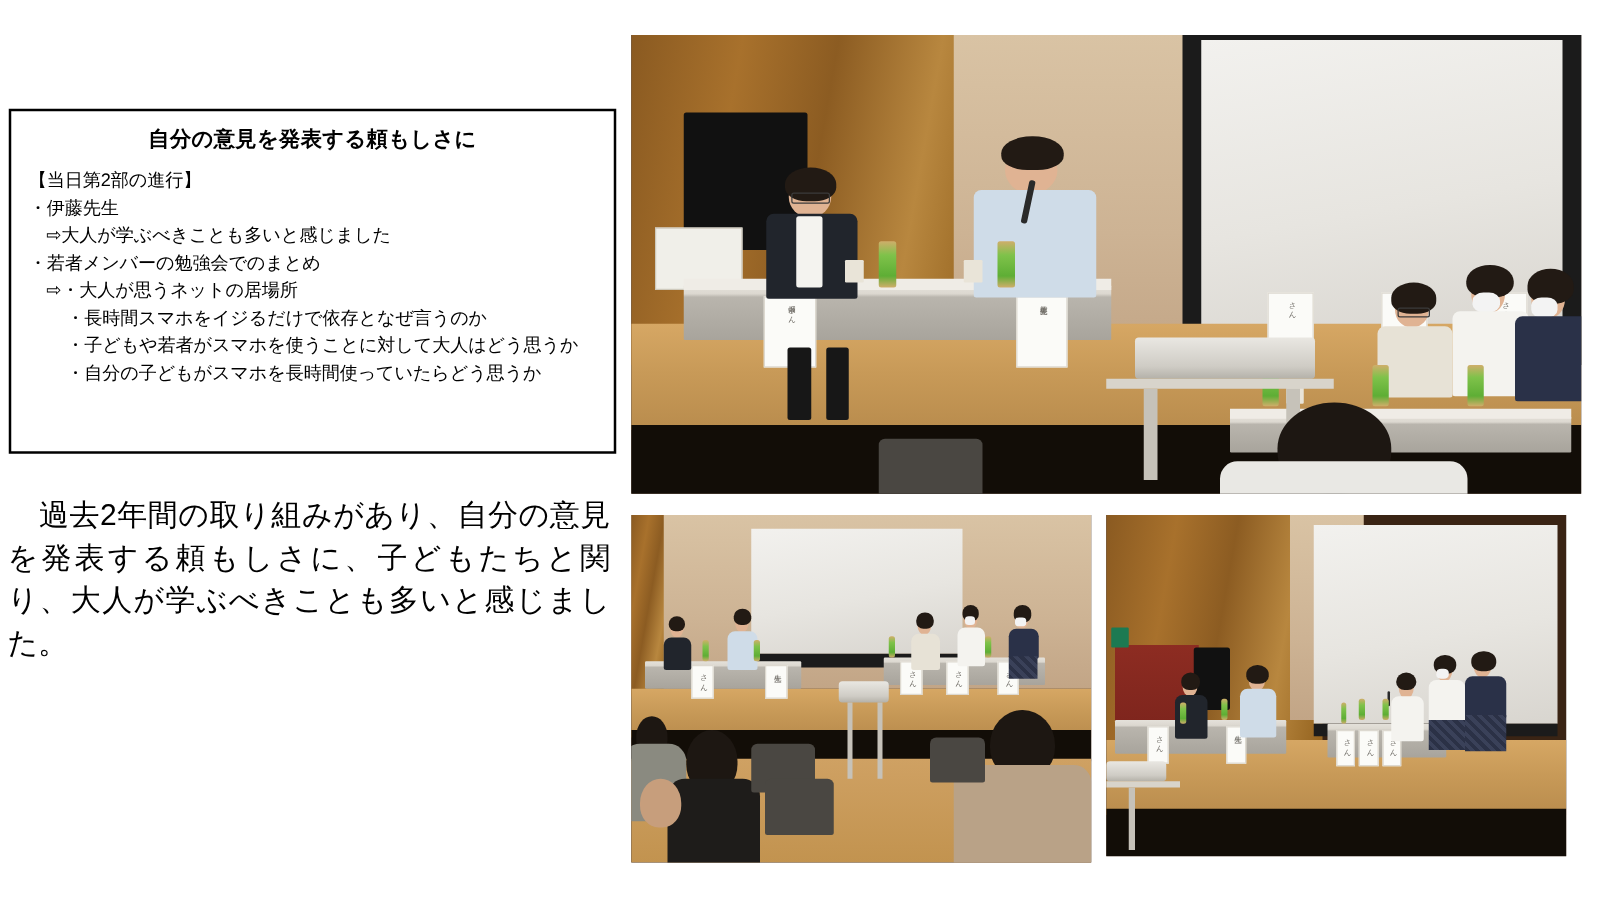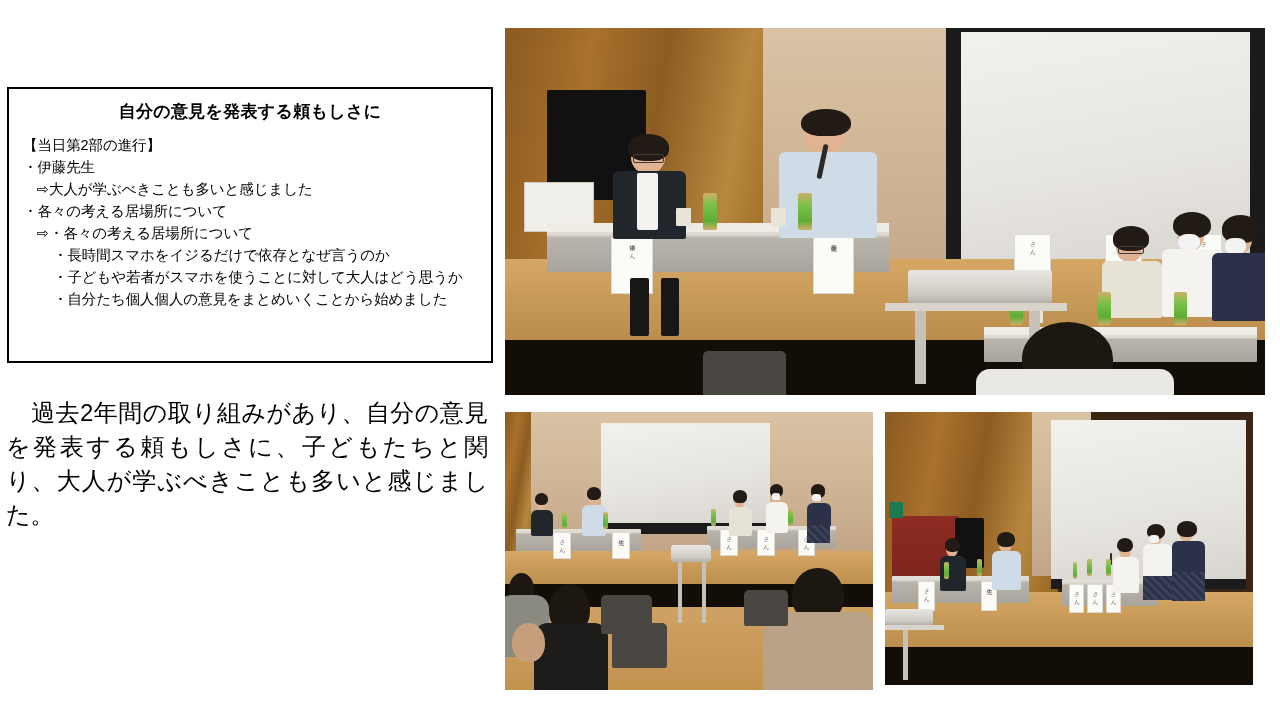--- a/index.html
+++ b/index.html
@@ -140,25 +140,25 @@
 <body>
 
 <div class="slide">
 
   <div class="agenda-box">
     <div class="agenda-title">自分の意見を発表する頼もしさに</div>
     <ul class="agenda-list">
       <li class="lvl0">【当日第2部の進行】</li>
       <li class="lvl0">・伊藤先生</li>
       <li class="lvl1">⇨大人が学ぶべきことも多いと感じました</li>
-      <li class="lvl0">・各々の考える居場所について</li>
-      <li class="lvl1">⇨・各々の考える居場所について</li>
+      <li class="lvl0">・若者メンバーの勉強会でのまとめ</li>
+      <li class="lvl1">⇨・大人が思うネットの居場所</li>
       <li class="lvl2">・長時間スマホをイジるだけで依存となぜ言うのか</li>
       <li class="lvl2">・子どもや若者がスマホを使うことに対して大人はどう思うか</li>
-      <li class="lvl2">・自分たち個人個人の意見をまとめいくことから始めました</li>
+      <li class="lvl2">・自分の子どもがスマホを長時間使っていたらどう思うか</li>
     </ul>
   </div>
 
   <div class="body-copy">
     <p>過去2年間の取り組みがあり、自分の意見を発表する頼もしさに、子どもたちと関り、大人が学ぶべきことも多いと感じました。</p>
   </div>
 
   <div class="photo" id="photo-main">
     <div class="scene">
 

